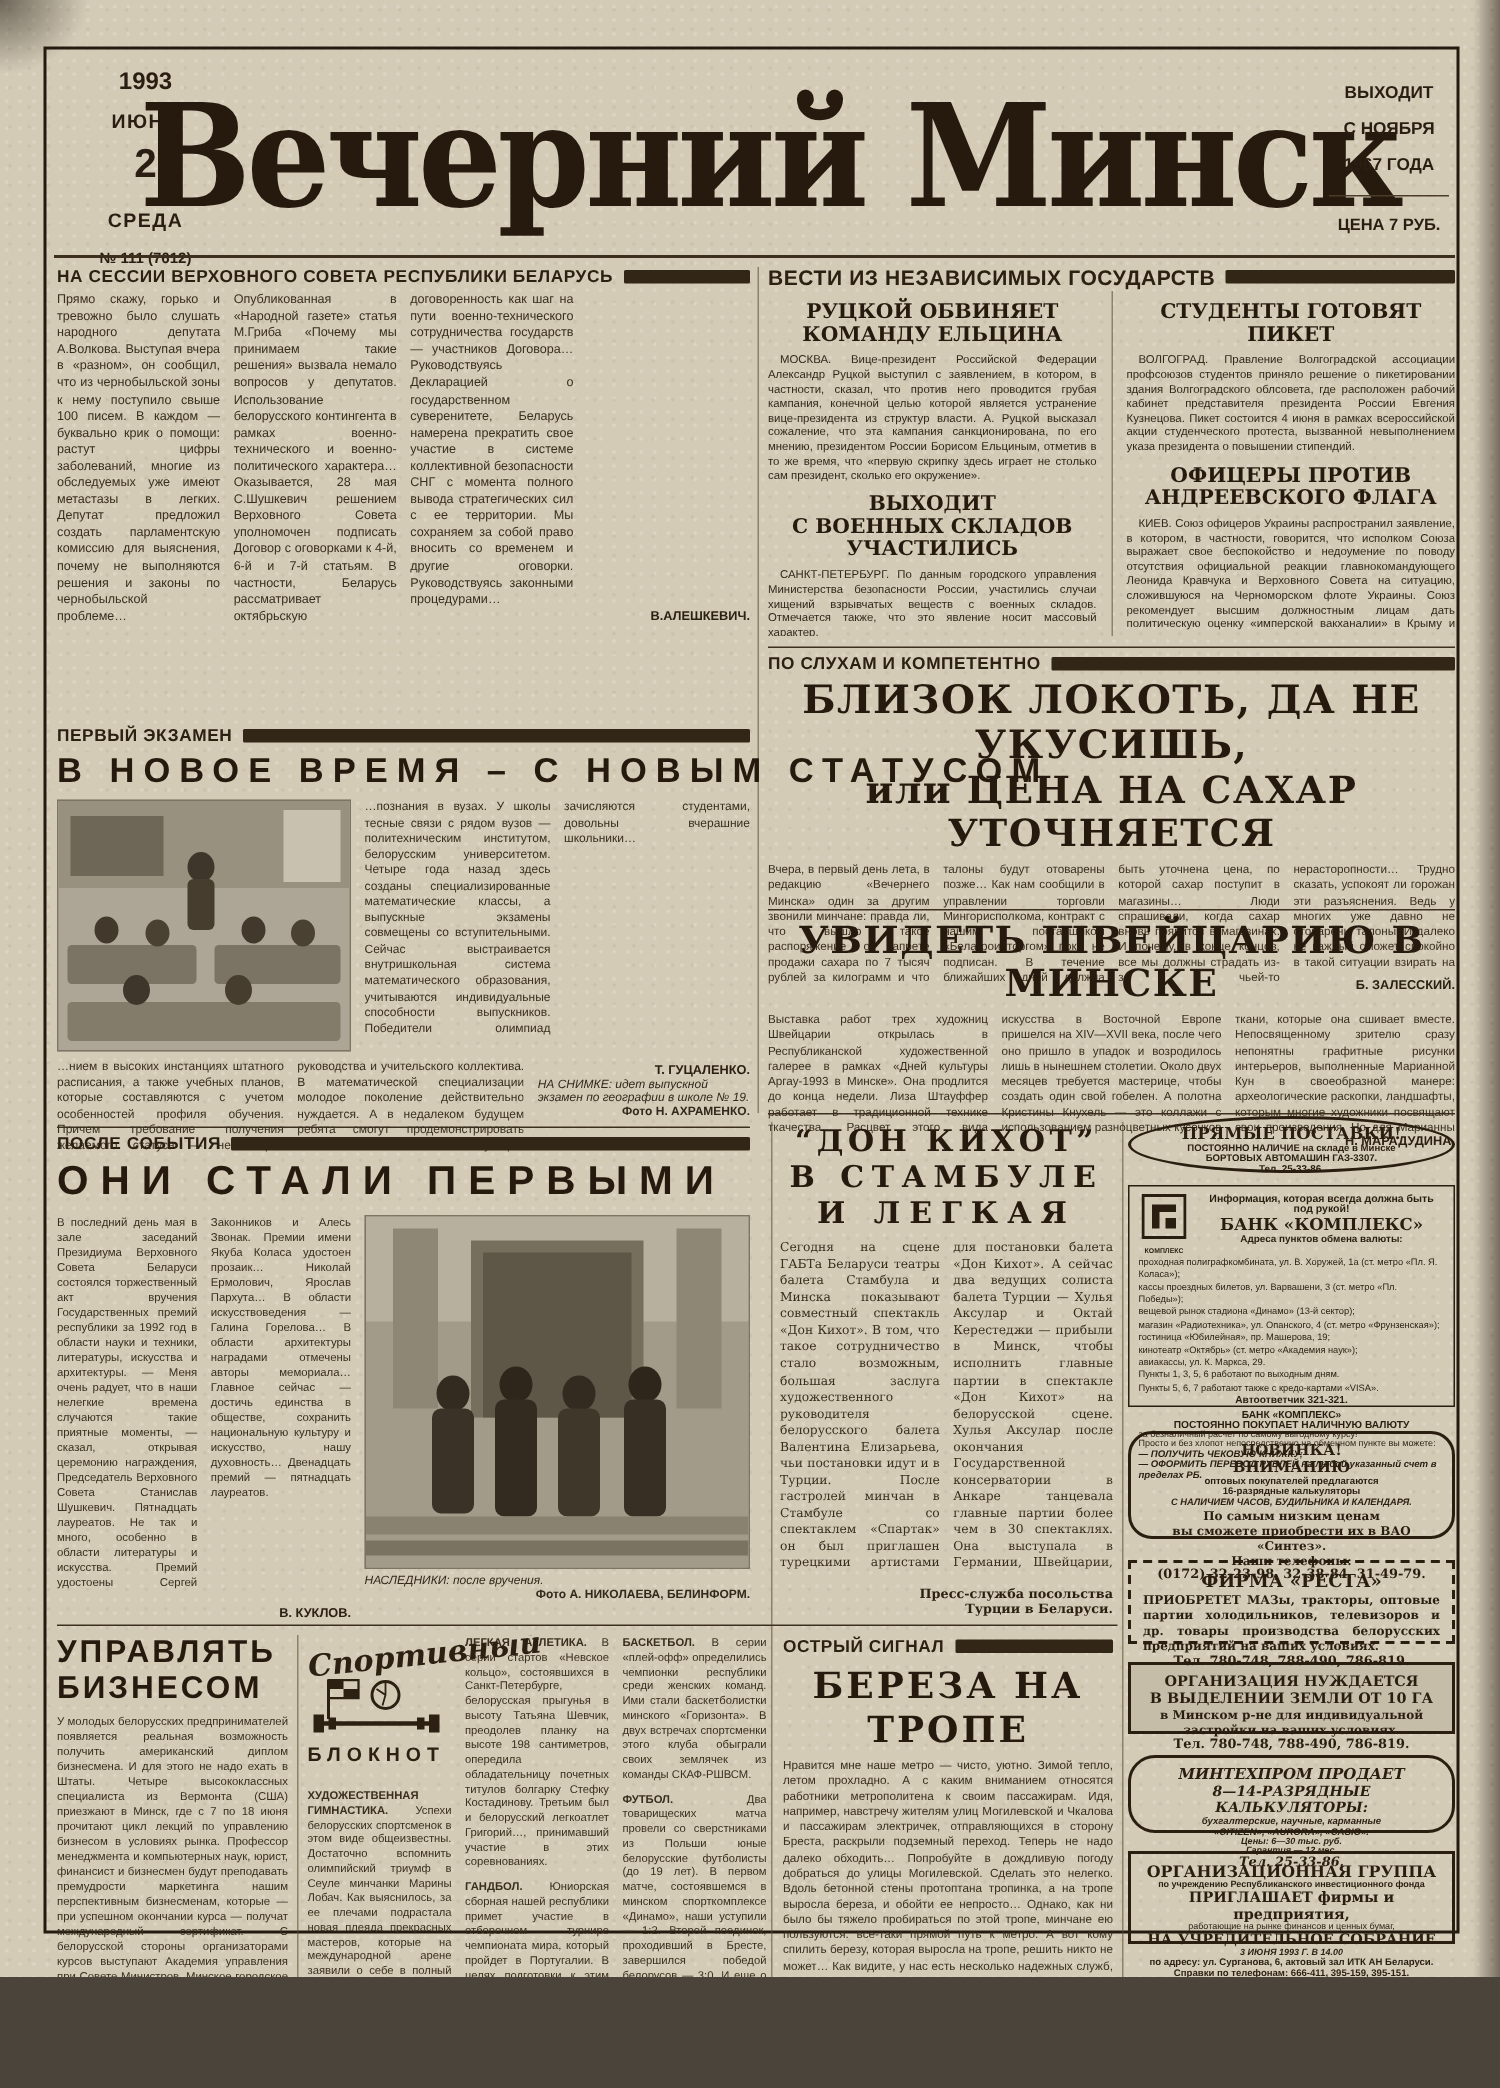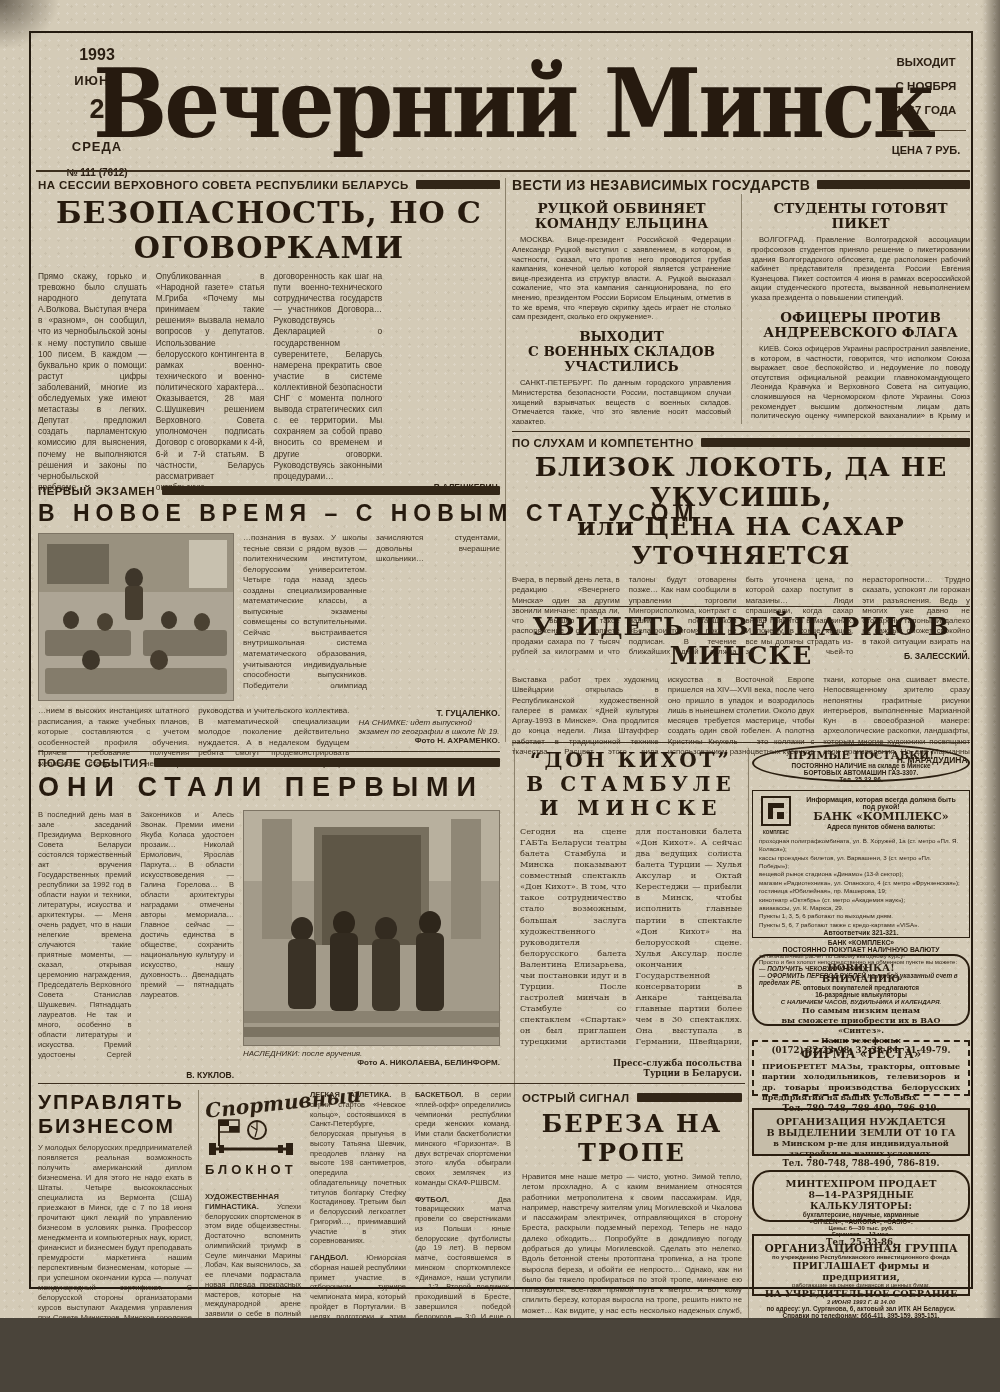--- a/index.html
+++ b/index.html
@@ -93,38 +93,37 @@
   <div class="hrule" style="left:512px;top:606px;width:458px;height:1px;"></div>
   <div class="hrule" style="left:512px;top:742px;width:458px;height:1px;"></div>
   <div class="hrule" style="left:38px;top:751px;width:462px;height:1px;"></div>
   <div class="hrule" style="left:38px;top:1083px;width:707px;height:1px;"></div>
 
   <div class="abs" style="left:38px;top:177px;width:462px;height:302px;">
     <div class="kicker">
       <span>НА СЕССИИ ВЕРХОВНОГО СОВЕТА РЕСПУБЛИКИ БЕЛАРУСЬ</span>
         <i></i>
     </div>
-    <div class="serifhead" style="font-size:30px;letter-spacing:1px;margin:3px 0 6px;">БЕЗОПАСНОСТЬ, НО С ОГОВОРКАМИ</div>
     <div class="cols" style="column-count:4;height:225px;font-size:8.4px;">Прямо скажу, горько и тревожно было слушать народного депутата А.Волкова. Выступая вчера в «разном», он сообщил, что из чернобыльской зоны к нему поступило свыше 100 писем. В каждом — буквально крик о помощи: растут цифры заболеваний, многие из обследуемых уже имеют метастазы в легких. Депутат предложил создать парламентскую комиссию для выяснения, почему не выполняются решения и законы по чернобыльской проблеме… Опубликованная в «Народной газете» статья М.Гриба «Почему мы принимаем такие решения» вызвала немало вопросов у депутатов. Использование белорусского контингента в рамках военно-технического и военно-политического характера… Оказывается, 28 мая С.Шушкевич решением Верховного Совета уполномочен подписать Договор с оговорками к 4-й, 6-й и 7-й статьям. В частности, Беларусь рассматривает октябрьскую договоренность как шаг на пути военно-технического сотрудничества государств — участников Договора… Руководствуясь Декларацией о государственном суверенитете, Беларусь намерена прекратить свое участие в системе коллективной безопасности СНГ с момента полного вывода стратегических сил с ее территории. Мы сохраняем за собой право вносить со временем и другие оговорки. Руководствуясь законными процедурами…</div>
     <div class="byline" style="margin-top:-14px;">В.АЛЕШКЕВИЧ.</div>
   </div>
 
   <div class="abs" style="left:512px;top:177px;width:458px;height:252px;overflow:hidden;">
     <div class="kicker">
       <span style="font-size:14px;">ВЕСТИ ИЗ НЕЗАВИСИМЫХ ГОСУДАРСТВ</span>
         <i></i>
     </div>
     <div style="display:flex;gap:10px;height:230px;">
       <div class="cis-art" style="flex:1;overflow:hidden;">
         <h3>РУЦКОЙ ОБВИНЯЕТ
 КОМАНДУ ЕЛЬЦИНА</h3>
         <p>МОСКВА. Вице-президент Российской Федерации Александр Руцкой выступил с заявлением, в котором, в частности, сказал, что против него проводится грубая кампания, конечной целью которой является устранение вице-президента из структур власти. А. Руцкой высказал сожаление, что эта кампания санкционирована, по его мнению, президентом России Борисом Ельциным, отметив в то же время, что «первую скрипку здесь играет не столько сам президент, сколько его окружение».</p>
         <h3>ВЫХОДИТ
 С ВОЕННЫХ СКЛАДОВ УЧАСТИЛИСЬ</h3>
-        <p>САНКТ-ПЕТЕРБУРГ. По данным городского управления Министерства безопасности России, поставщиком случаи хищений взрывчатых веществ с военных складов. Отмечается также, что это явление носит массовый характер.</p>
+        <p>САНКТ-ПЕТЕРБУРГ. По данным городского управления Министерства безопасности России, участились случаи хищений взрывчатых веществ с военных складов. Отмечается также, что это явление носит массовый характер.</p>
 
       </div>
       <div class="cis-art" style="flex:1;overflow:hidden;border-left:1px solid #57493391;padding-left:9px;">
         <h3>СТУДЕНТЫ ГОТОВЯТ ПИКЕТ</h3>
         <p>ВОЛГОГРАД. Правление Волгоградской ассоциации профсоюзов студентов приняло решение о пикетировании здания Волгоградского облсовета, где расположен рабочий кабинет представителя президента России Евгения Кузнецова. Пикет состоится 4 июня в рамках всероссийской акции студенческого протеста, вызванной невыполнением указа президента о повышении стипендий.</p>
         <h3>ОФИЦЕРЫ ПРОТИВ
 АНДРЕЕВСКОГО ФЛАГА</h3>
         <p>КИЕВ. Союз офицеров Украины распространил заявление, в котором, в частности, говорится, что исполком Союза выражает свое беспокойство и недоумение по поводу отсутствия официальной реакции главнокомандующего Леонида Кравчука и Верховного Совета на ситуацию, сложившуюся на Черноморском флоте Украины. Союз рекомендует высшим должностным лицам дать политическую оценку «имперской вакханалии» в Крыму и положить этому конец…</p>
 
       </div>
@@ -220,21 +219,21 @@
         </div>
         <div class="caption" style="margin-top:3px;">НАСЛЕДНИКИ: после вручения.</div>
         <div class="photocredit">Фото А. НИКОЛАЕВА, БЕЛИНФОРМ.</div>
       </div>
     </div>
   </div>
 
   <div class="abs" style="left:520px;top:748px;width:222px;height:330px;display:flex;flex-direction:column;">
     <div class="serifhead" style="font-size:20px;letter-spacing:3px;">“ДОН КИХОТ”</div>
     <div class="serifhead" style="font-size:20px;letter-spacing:5px;">В СТАМБУЛЕ</div>
-    <div class="serifhead" style="font-size:20px;letter-spacing:6px;margin-bottom:6px;">И МИНСКЕ</div>
+    <div class="serifhead" style="font-size:20px;letter-spacing:6px;margin-bottom:6px;">И ЛЕГКАЯ</div>
     <div class="cols" style="column-count:2;flex:1;font-family:'DejaVu Serif',serif;font-size:8.2px;line-height:1.35;">Сегодня на сцене ГАБТа Беларуси театры балета Стамбула и Минска показывают совместный спектакль «Дон Кихот». В том, что такое сотрудничество стало возможным, большая заслуга художественного руководителя белорусского балета Валентина Елизарьева, чьи постановки идут и в Турции. После гастролей минчан в Стамбуле со спектаклем «Спартак» он был приглашен турецкими артистами для постановки балета «Дон Кихот». А сейчас два ведущих солиста балета Турции — Хулья Аксулар и Октай Керестеджи — прибыли в Минск, чтобы исполнить главные партии в спектакле «Дон Кихот» на белорусской сцене. Хулья Аксулар после окончания Государственной консерватории в Анкаре танцевала главные партии более чем в 30 спектаклях. Она выступала в Германии, Швейцарии, Испании, Италии, в Королевском театре балета в Лондоне. Работая над ролью Китри в «Дон Кихоте» в Стамбульском театре… Октай Керестеджи также окончил Анкарскую консерваторию и был принят в труппу Стамбульского государственного театра оперы и балета, где стал ведущим солистом. Судьба свела артиста с Валентином Елизарьевым… Сегодня оба солиста выйдут на сцену ГАБТа вместе с белорусскими артистами.</div>
     <div class="byline ws" style="font-family:'DejaVu Serif',serif;">Пресс-служба посольства
 Турции в Беларуси.</div>
   </div>
 
   <div class="abs" style="left:752px;top:744px;width:218px;">
 
     <div class="ad ad-center" style="border:2px solid #2a1e10;border-radius:50%;padding:3px 10px;height:38px;">
       <div class="ad-serif" style="font-size:11px;">ПРЯМЫЕ ПОСТАВКИ!</div>
       <div style="font-size:6.4px;font-weight:bold;">ПОСТОЯННО НАЛИЧИЕ на складе в Минске</div>
@@ -295,21 +294,21 @@
     </div>
 
     <div class="ad ad-center" style="border:2px solid #2a1e10;background:#c6bda9;margin-top:12px;padding:6px 8px;height:48px;">
       <div class="ad-serif" style="font-size:9.6px;">ОРГАНИЗАЦИЯ НУЖДАЕТСЯ</div>
       <div class="ad-serif" style="font-size:9.6px;">В ВЫДЕЛЕНИИ ЗЕМЛИ ОТ 10 ГА</div>
       <div class="ad-serif" style="font-size:8px;">в Минском р-не для индивидуальной</div>
       <div class="ad-serif" style="font-size:8px;">застройки на ваших условиях.</div>
       <div class="ad-serif" style="font-size:8.6px;">Тел. 780-748, 788-490, 786-819.</div>
     </div>
 
-    <div class="ad ad-center" style="border:2px solid #2a1e10;border-radius:18px;margin-top:14px;padding:6px 8px;height:52px;">
+    <div class="ad ad-center" style="border:2px solid #2a1e10;border-radius:18px;margin-top:14px;padding:6px 8px;height:52px;font-style:italic;">
       <div class="ad-serif" style="font-size:10px;">МИНТЕХПРОМ ПРОДАЕТ</div>
       <div class="ad-serif" style="font-size:9.4px;">8—14-РАЗРЯДНЫЕ КАЛЬКУЛЯТОРЫ:</div>
       <div style="font-size:6.4px;font-weight:bold;">бухгалтерские, научные, карманные</div>
       <div style="font-size:6.4px;font-weight:bold;">«CITIZEN», «AURORA», «CASIO».</div>
       <div style="font-size:6px;font-weight:bold;">Цены: 6—30 тыс. руб.</div>
       <div style="font-size:6px;font-weight:bold;">Гарантия — 12 мес.</div>
       <div class="ad-serif" style="font-size:8.6px;">Тел. 25-33-86.</div>
     </div>
 
     <div class="ad ad-center" style="border:2px solid #2a1e10;margin-top:12px;padding:6px 6px;height:62px;">

